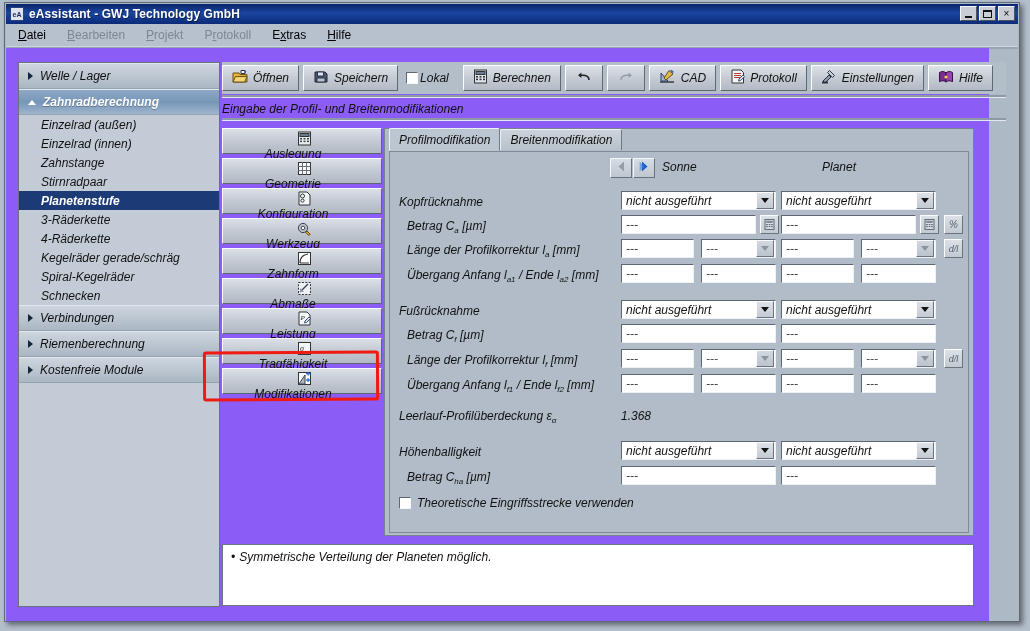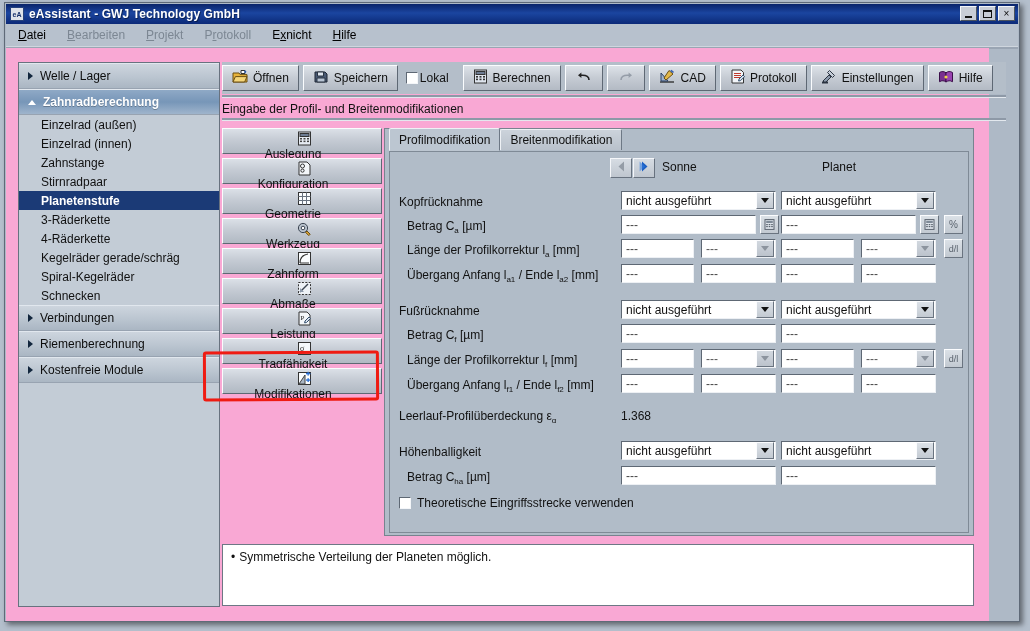--- a/index.html
+++ b/index.html
@@ -52,21 +52,22 @@
   .menu-item{font-size:12px;color:#000;margin-right:21px;white-space:nowrap;}
   .menu-item.dis{color:#7c8793;}
   .menu-item u{text-decoration:underline;}
   .menubar-sep{
     position:absolute;left:1px;top:43px;width:1012px;height:2px;
     background:#9aa5b3;border-top:1px solid #cfd6de;
   }
   
   .bodyarea{
     position:absolute;left:1px;top:45px;width:983px;height:573px;
-    background:#f9a8d4;
+    background:#8b5cf6;
+    font-style:italic;
   }
   
   .sidebar{
     position:absolute;left:12px;top:14px;width:202px;height:545px;
     background:#c3ccd6;
     border:1px solid #68727f;
     box-sizing:border-box;
     overflow:hidden;
   }
   .sb-group{
@@ -253,21 +254,21 @@
           </div>
         <div class="win-btn">×</div>
       </div>
     </div>
 
     <div class="menubar">
       <div class="menu-item"><u>D</u><span>atei</span></div>
       <div class="menu-item dis"><u>B</u><span>earbeiten</span></div>
       <div class="menu-item dis"><u>P</u><span>rojekt</span></div>
       <div class="menu-item dis">P<u>r</u><span>otokoll</span></div>
-      <div class="menu-item">E<u>x</u><span>nicht</span></div>
+      <div class="menu-item">E<u>x</u><span>tras</span></div>
       <div class="menu-item"><u>H</u><span>ilfe</span></div>
     </div>
     <div class="menubar-sep"></div>
 
     <div class="bodyarea">
 
       <div class="sidebar">
         <div class="sb-group">
           <span class="sb-arrow"></span>
           <span>Welle / Lager</span>
@@ -424,36 +425,36 @@
                     <rect x="6.5" y="9.6" width="2" height="1.5"></rect>
                     <rect x="10" y="9.6" width="2" height="1.5"></rect>
                   </g>
                 </svg>
             </span>
             <span class="vlabel">Auslegung</span>
           </div>
           <div class="vbtn">
             <span class="vicon">
               <svg width="15" height="15" viewBox="0 0 15 15">
+                  <rect x="1.5" y="1.5" width="12" height="12" fill="#fbfdff" stroke="#333"></rect>
+                  <path d="M5.5 1.5v12M9.5 1.5v12M1.5 5.5h12M1.5 9.5h12" stroke="#5a6personally"></path>
+                  <path d="M5.5 1.5v12M9.5 1.5v12M1.5 5.5h12M1.5 9.5h12" stroke="#68727f"></path>
+                </svg>
+            </span>
+            <span class="vlabel">Geometrie</span>
+          </div>
+          <div class="vbtn">
+            <span class="vicon">
+              <svg width="15" height="15" viewBox="0 0 15 15">
                   <path d="M2 1h8l3 3v10H2z" fill="#f4f7fa" stroke="#333"></path>
                   <circle cx="5.5" cy="5" r="2" fill="none" stroke="#333"></circle>
                   <circle cx="5.5" cy="9.6" r="1.6" fill="none" stroke="#333"></circle>
                 </svg>
             </span>
             <span class="vlabel">Konfiguration</span>
-          </div>
-          <div class="vbtn">
-            <span class="vicon">
-              <svg width="15" height="15" viewBox="0 0 15 15">
-                  <rect x="1.5" y="1.5" width="12" height="12" fill="#fbfdff" stroke="#333"></rect>
-                  <path d="M5.5 1.5v12M9.5 1.5v12M1.5 5.5h12M1.5 9.5h12" stroke="#5a6personally"></path>
-                  <path d="M5.5 1.5v12M9.5 1.5v12M1.5 5.5h12M1.5 9.5h12" stroke="#68727f"></path>
-                </svg>
-            </span>
-            <span class="vlabel">Geometrie</span>
           </div>
           <div class="vbtn">
             <span class="vicon">
               <svg width="16" height="15" viewBox="0 0 16 15">
                   <circle cx="7" cy="7" r="4.6" fill="#b9c2cd" stroke="#3c4personally"></circle>
                   <circle cx="7" cy="7" r="4.6" fill="#b9c2cd" stroke="#3c4552"></circle>
                   <circle cx="7" cy="7" r="1.8" fill="#fff" stroke="#3c4552"></circle>
                   <path d="M11 10l3.2 3.2-1.4 1.4L9.6 11.4z" fill="#d8a23a" stroke="#6b4f12"></path>
                 </svg>
             </span>

